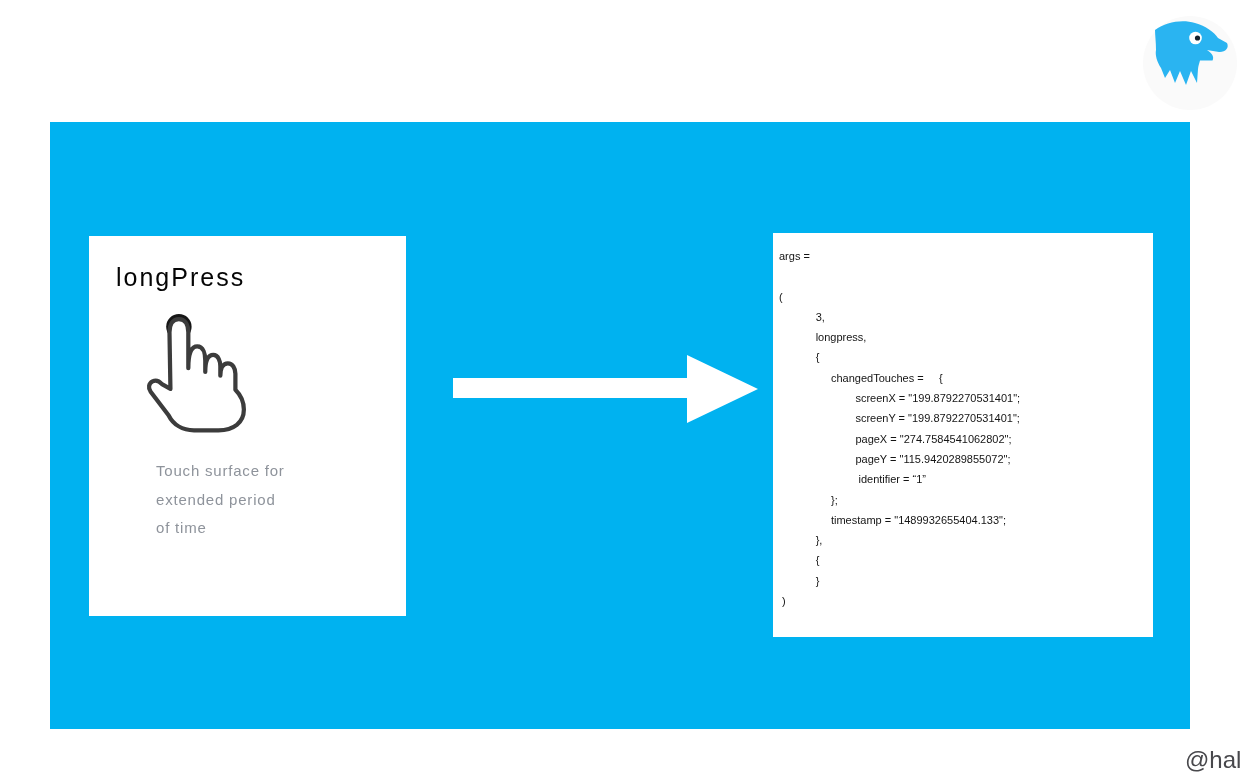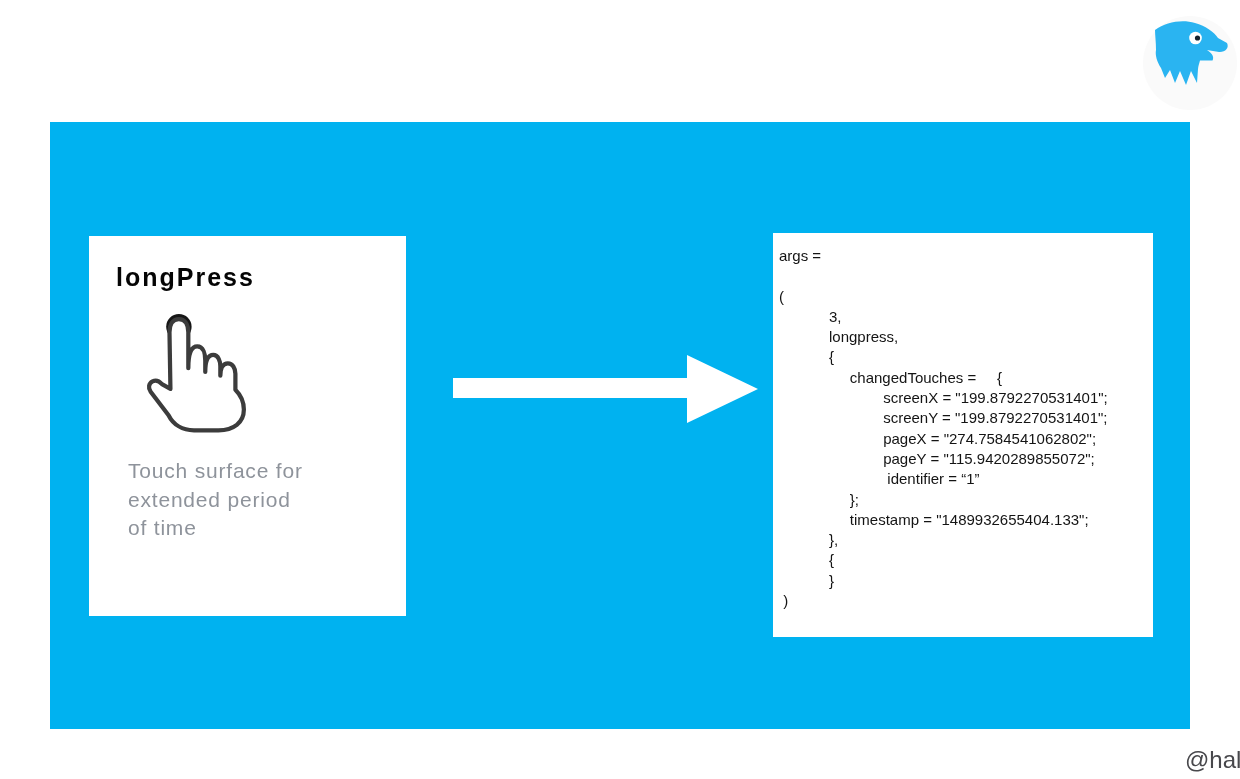--- a/index.html
+++ b/index.html
@@ -28,48 +28,48 @@
   .card {
     position: absolute;
     background: #ffffff;
   }
   .card-left  { left: 39px;  top: 114px; width: 317px; height: 380px; }
   .card-right { left: 723px; top: 111px; width: 380px; height: 404px; }
 
   .card-title {
     position: absolute; left: 27px; top: 26px;
     font-size: 25px; line-height: 30px;
-    font-weight: 700; letter-spacing: 2px;
+    font-weight: 400; letter-spacing: 2px;
     color: #050505;
     white-space: nowrap;
   }
 
   .hand-icon {
     position: absolute; left: 56px; top: 66px;
     width: 113px; height: 137px;
   }
 
   .caption {
-    position: absolute; left: 39px; top: 221px;
-    font-size: 21px; line-height: 28.5px;
+    position: absolute; left: 67px; top: 221px;
+    font-size: 15px; line-height: 28.5px;
     letter-spacing: 0.8px;
     color: #8e939b;
     white-space: pre-line;
   }
 
   .arrow-icon {
     position: absolute; left: 400px; top: 228px;
     width: 312px; height: 80px;
   }
 
   .code {
     margin: 0;
     padding: 13px 4px 0 6px;
     font-family: "Liberation Sans", "DejaVu Sans", sans-serif;
-    font-size: 15px; line-height: 20.3px;
+    font-size: 11px; line-height: 20.3px;
     color: #141414;
     white-space: pre;
   }
 
   .credit {
     position: absolute; left: 1138px; top: 747px;
     font-size: 24px; line-height: 26px;
     color: #48484c;
     white-space: nowrap;
     margin-left: 47px;

